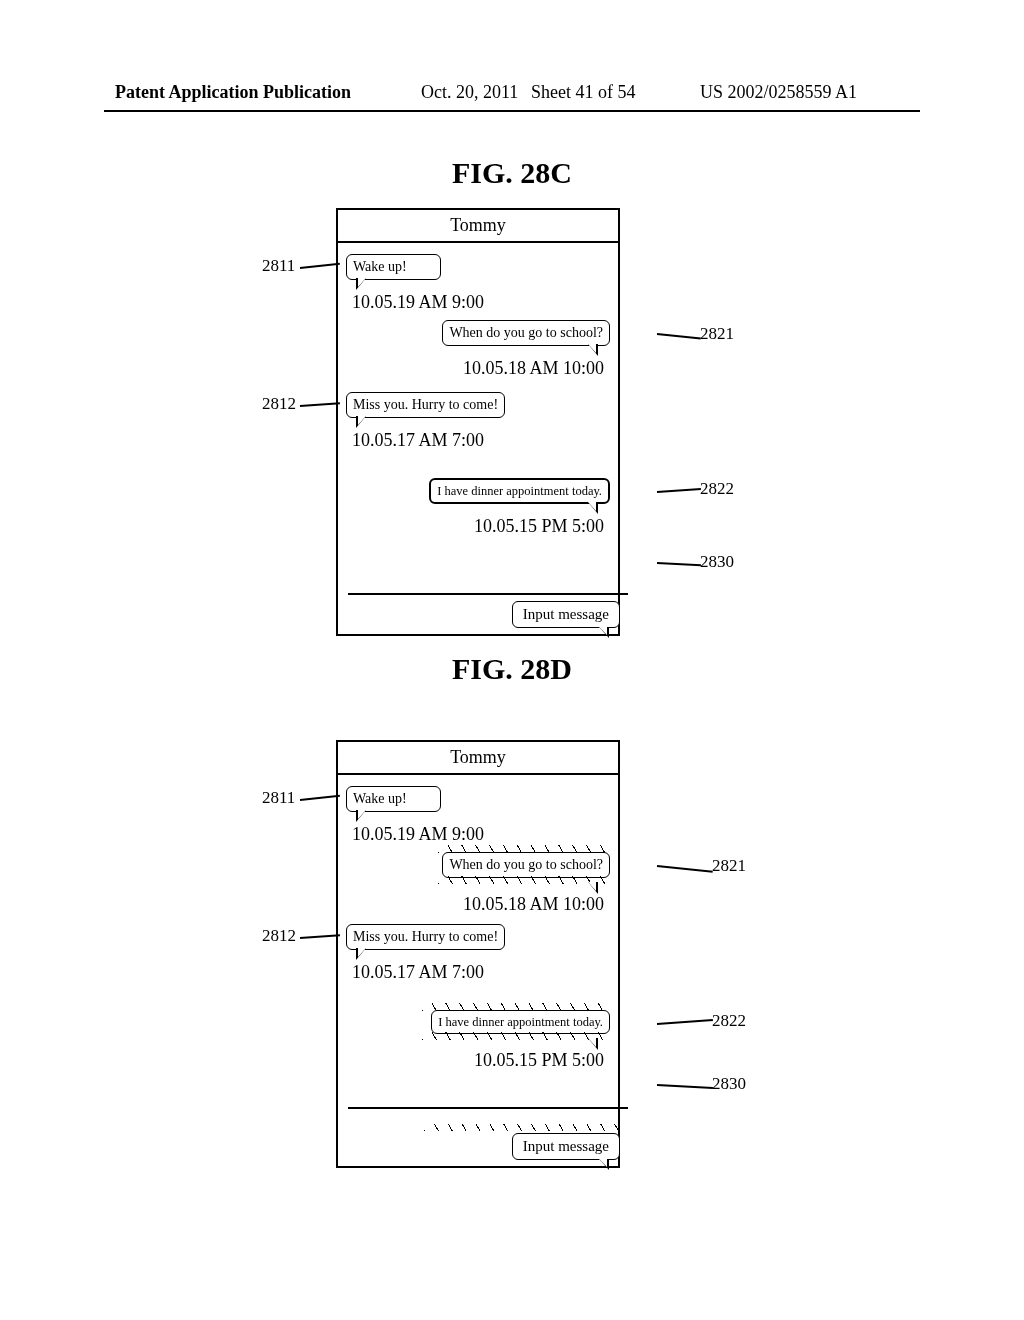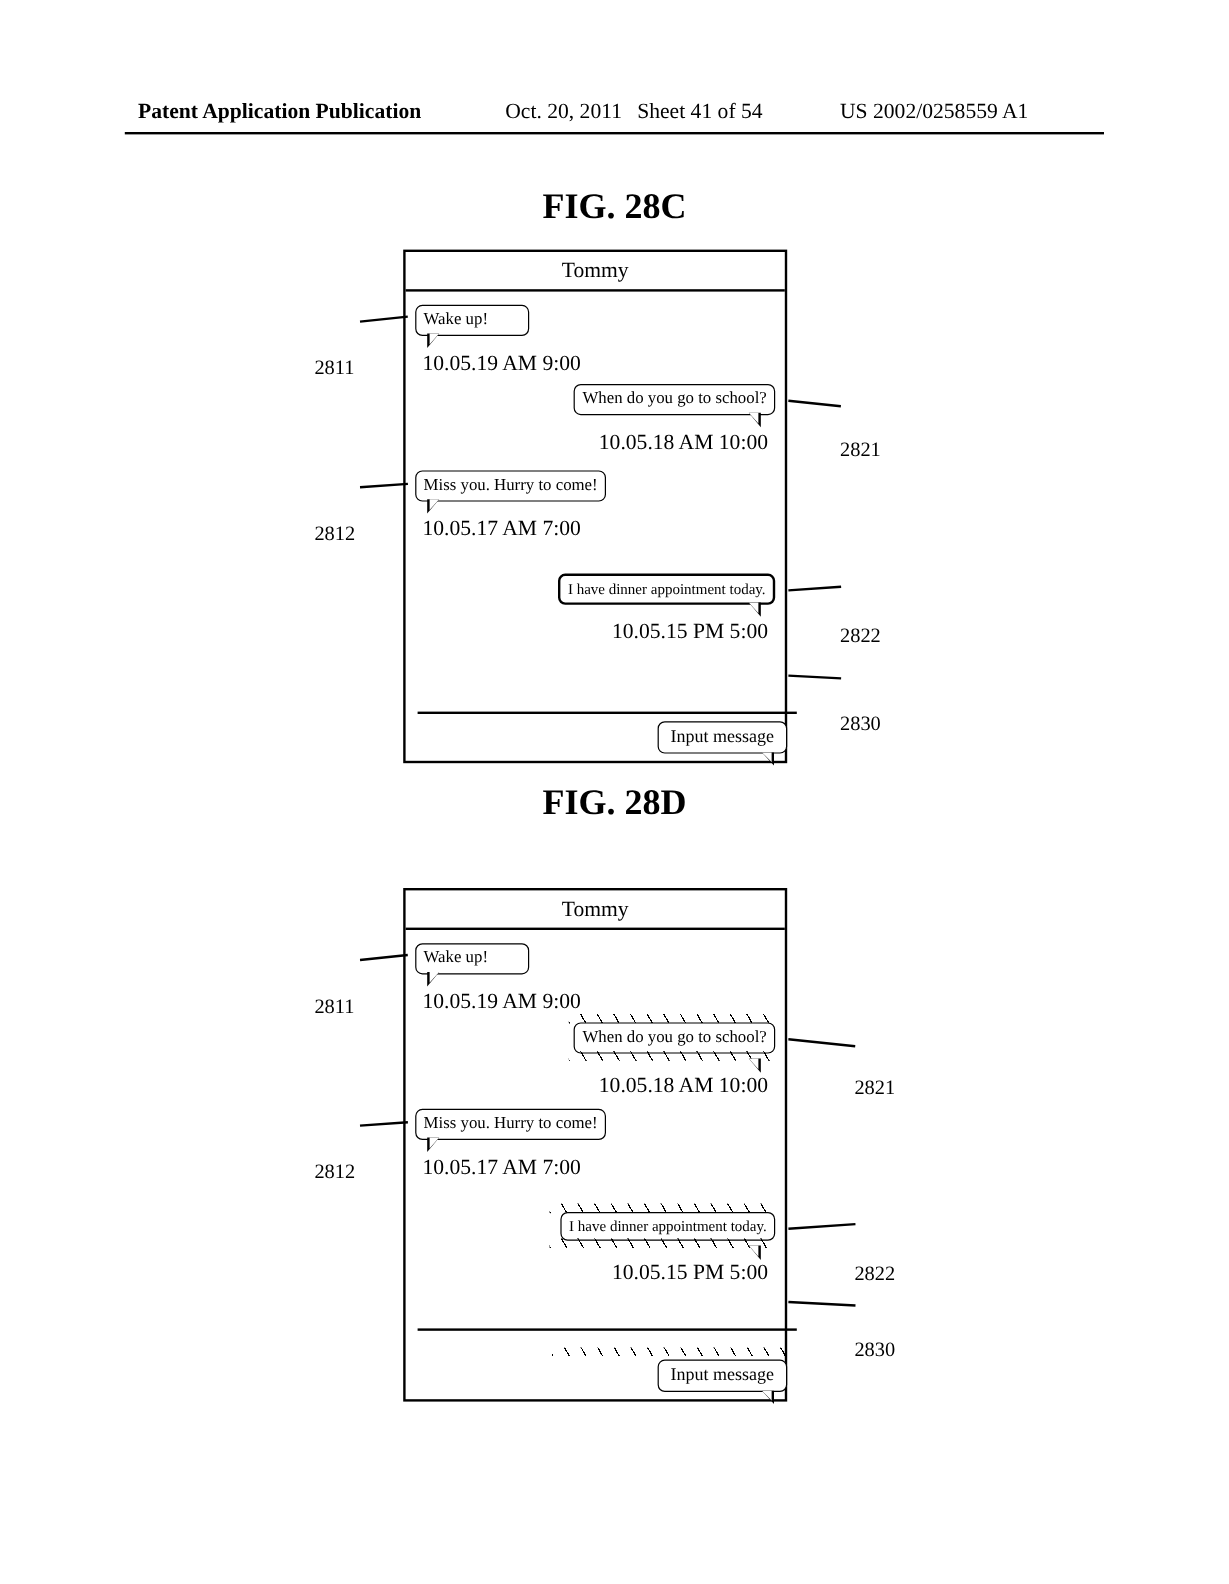--- a/index.html
+++ b/index.html
@@ -34,21 +34,21 @@
     width: 1024px;
     text-align: center;
     font-size: 30px;
     font-weight: bold;
   }
   .fig-title.c { top: 156px; }
   .fig-title.d { top: 652px; }
   .phone {
     position: absolute;
     left: 336px;
-    width: 320px;
+    width: 284px;
     border: 2px solid #000;
     background: #fff;
   }
   .phone.c { top: 208px; height: 428px; }
   .phone.d { top: 740px; height: 428px; }
   .phone-title {
     width: 100%;
     text-align: center;
     font-size: 18px;
     padding: 5px 0;
@@ -140,21 +140,21 @@
     position: absolute;
     height: 8px;
   }
   .thick {
     border-width: 2.5px;
   }
   .callout {
     position: absolute;
     font-size: 17px;
   }
-  .lbl { position: absolute; margin-top: 41px; }
+  .lbl { position: absolute; }
   .lead {
     position: absolute;
     background: #000;
     height: 1.5px;
     transform-origin: left center;
   }
 </style>
 </head>
 <body>
 

